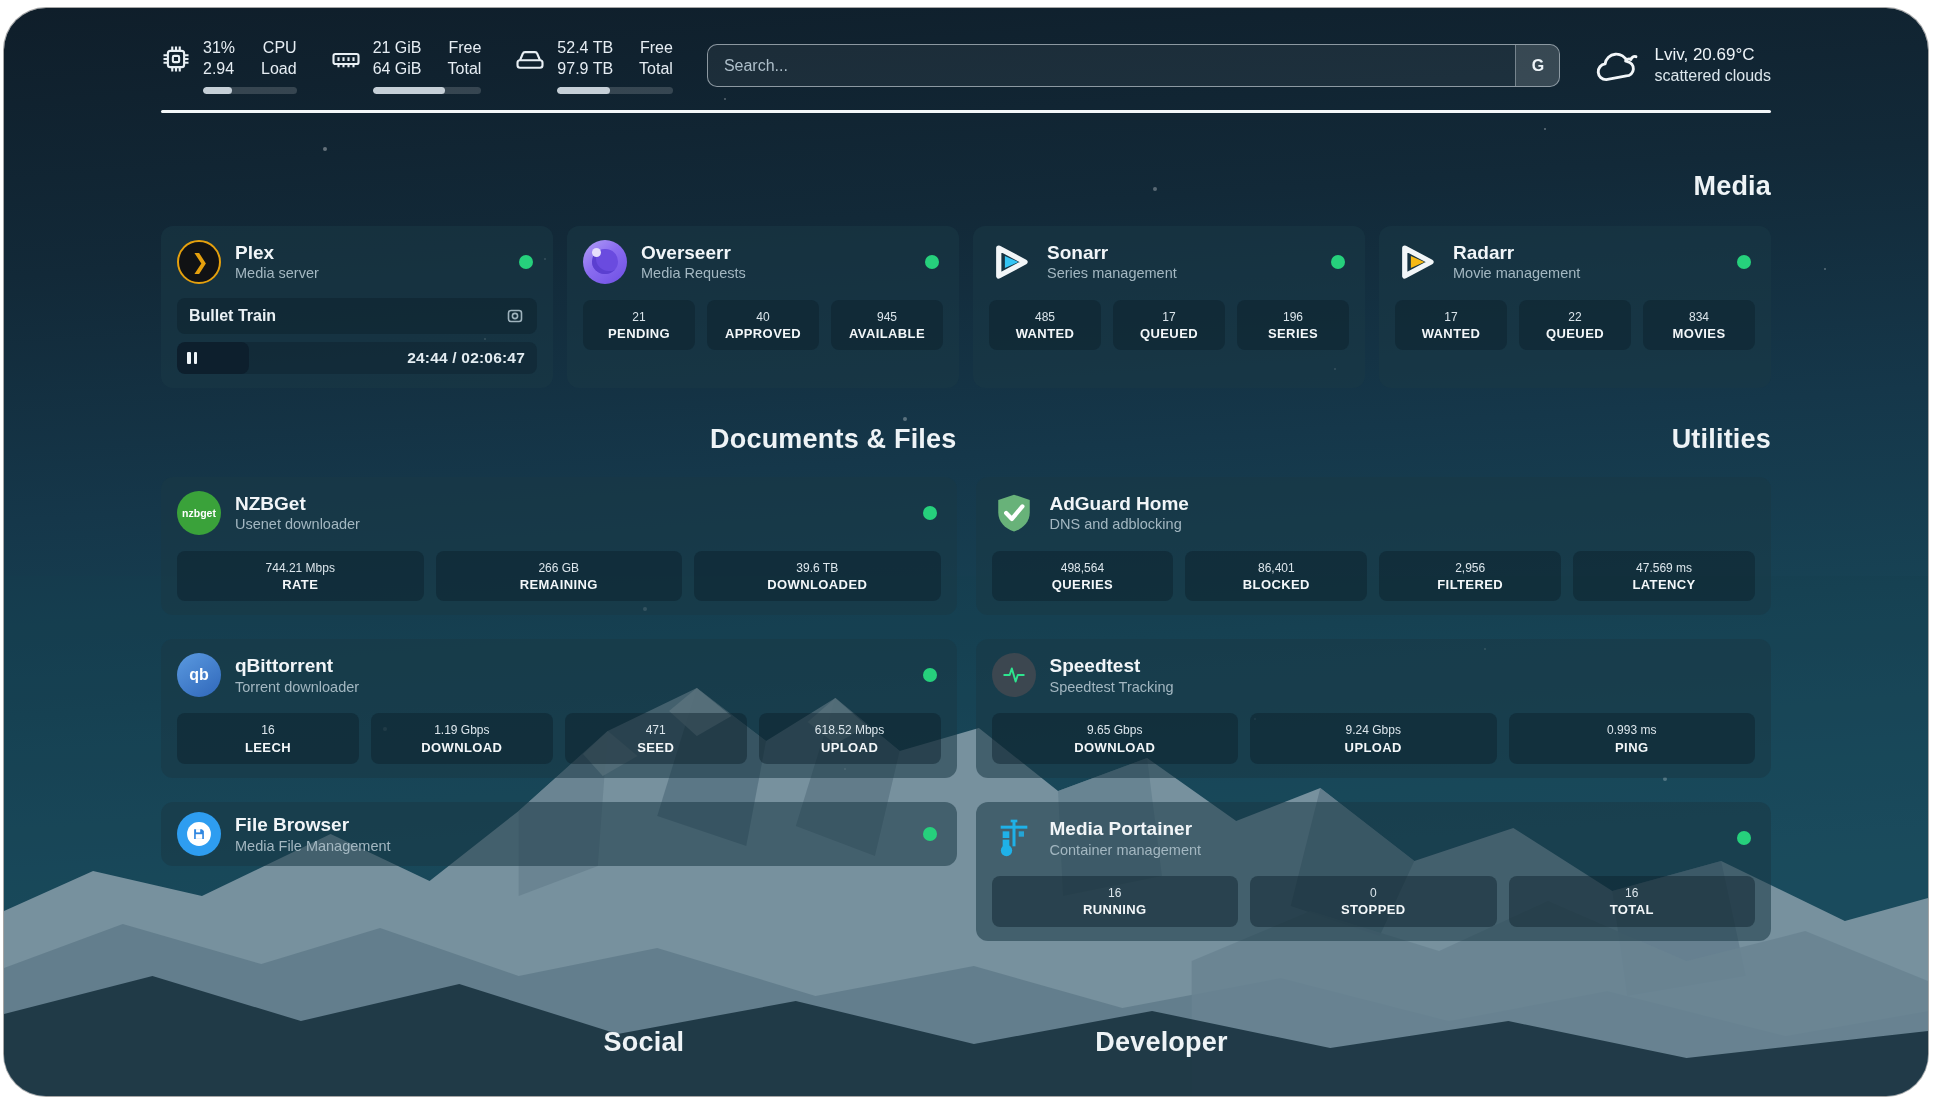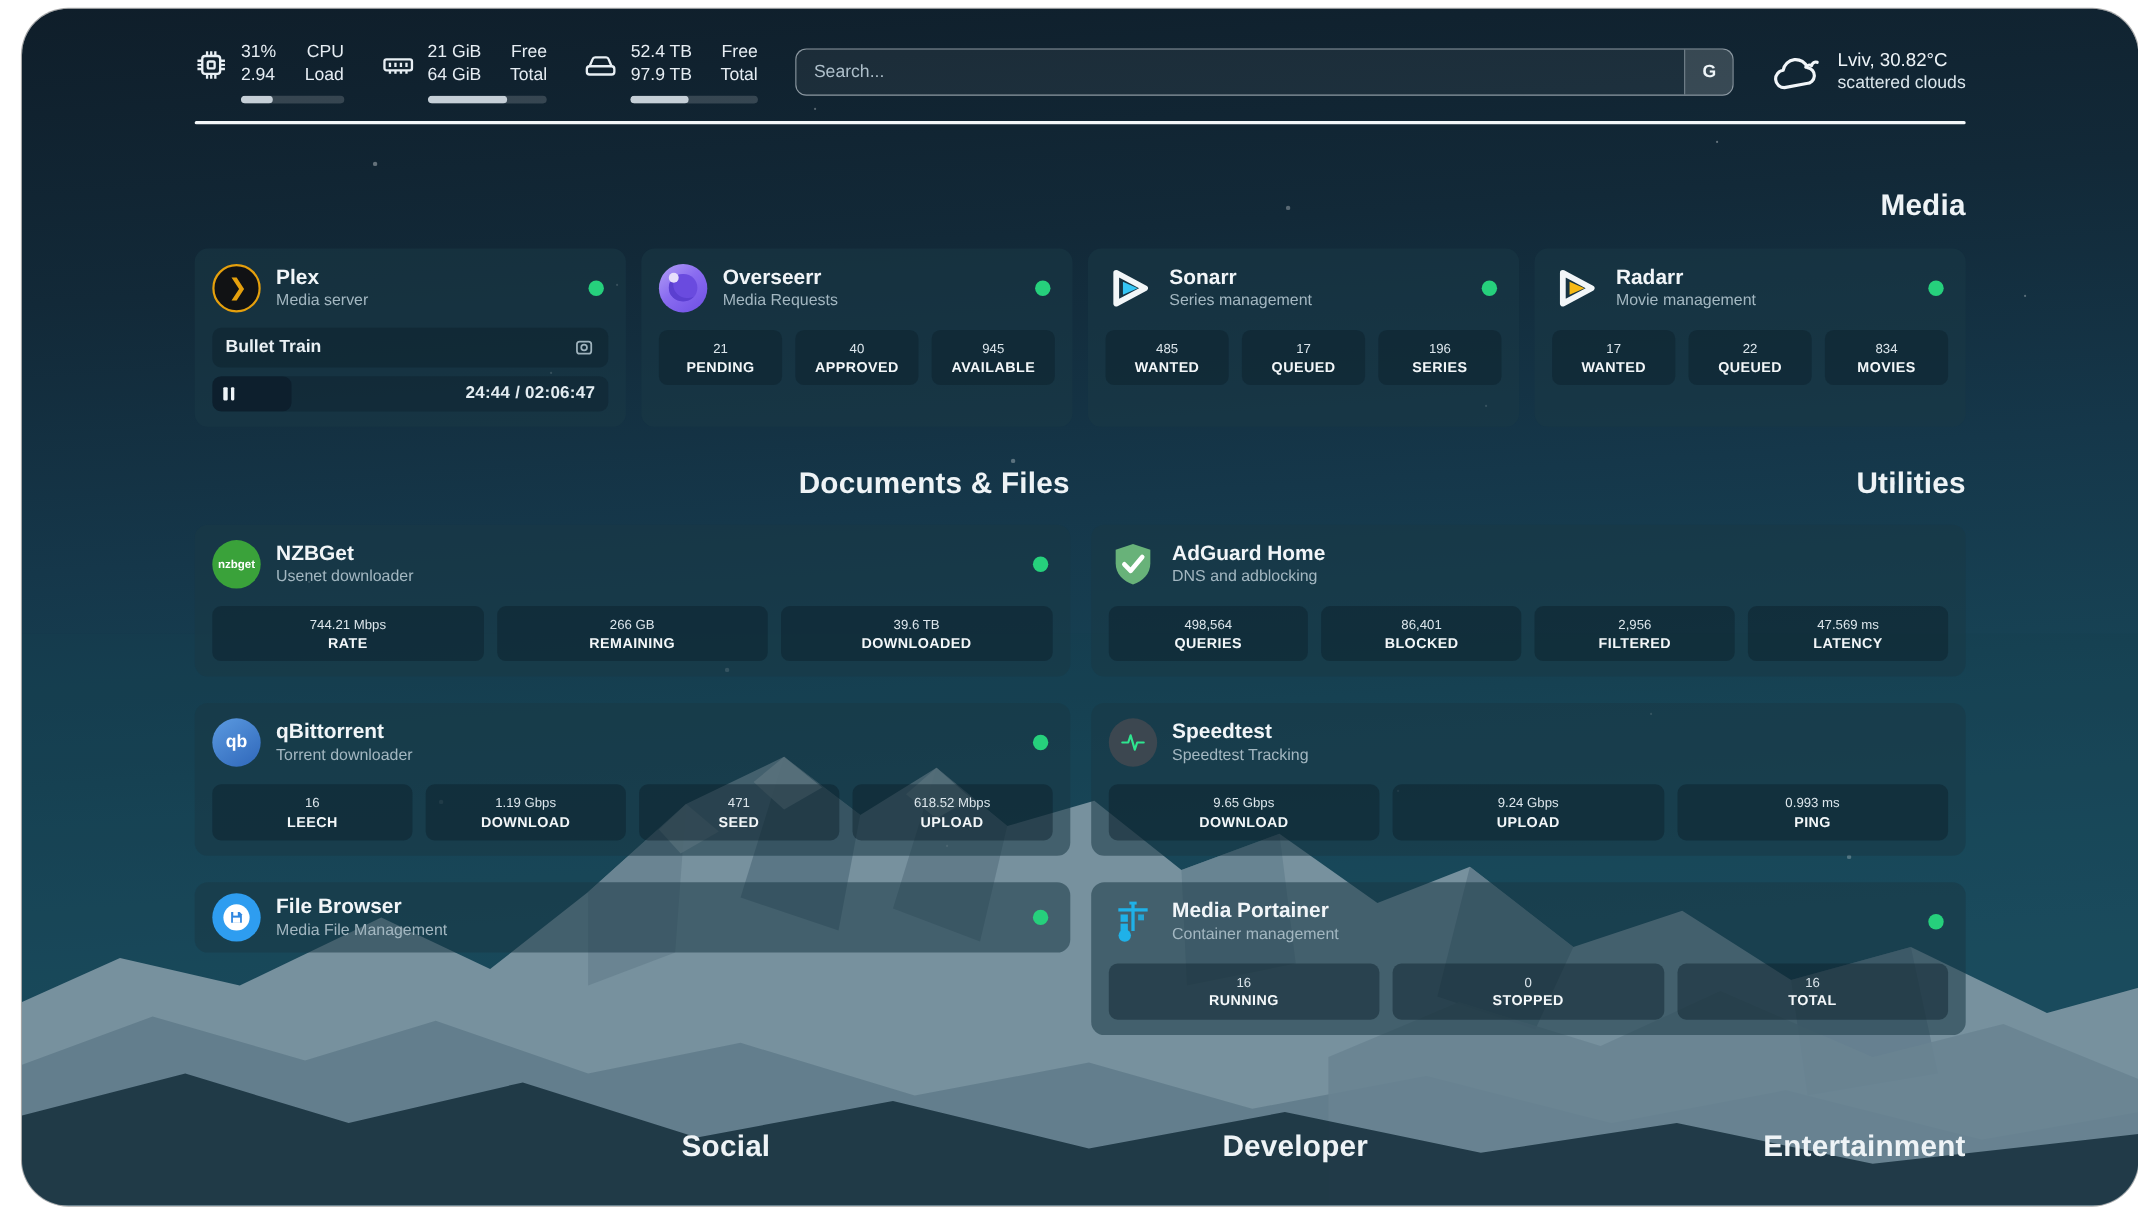--- a/index.html
+++ b/index.html
@@ -1,18 +1,18 @@
 <!DOCTYPE html>
 <html><head>
 <meta charset="utf-8">
 <style>
   * { margin: 0; padding: 0; box-sizing: border-box; }
   html,body { width: 1944px; height: 1104px; background: #ffffff; overflow: hidden;
     font-family: "Liberation Sans", "DejaVu Sans", sans-serif; }
-  .frame { position: absolute; left: 20px; top: 8px; width: 1924px; height: 1088px;
+  .frame { position: absolute; left: 4px; top: 8px; width: 1924px; height: 1088px;
     border-radius: 42px; overflow: hidden;
     background: linear-gradient(176deg, #0f1e2a 0%, #122938 22%, #15374a 42%, #174254 58%, #1a4b5e 72%, #1d5063 82%);
     box-shadow: 0 0 0 1px rgba(0,0,0,.35); }
   .bg-mountains { position: absolute; left: 0; bottom: 0; width: 100%; height: 520px; z-index: 0; }
   .specks { position: absolute; inset: 0; z-index: 0; width: 2px; height: 2px; border-radius: 50%;
     box-shadow: 320px 140px 0 1px rgba(255,255,255,.35), 720px 90px 0 0 rgba(255,255,255,.3),
     1150px 180px 0 1px rgba(255,255,255,.3), 1540px 120px 0 0 rgba(255,255,255,.35),
     480px 330px 0 0 rgba(255,255,255,.3), 900px 410px 0 1px rgba(255,255,255,.3),
     1330px 360px 0 0 rgba(255,255,255,.3), 1700px 430px 0 1px rgba(255,255,255,.3),
     260px 520px 0 0 rgba(255,255,255,.3), 640px 600px 0 1px rgba(255,255,255,.28),
@@ -220,21 +220,21 @@
           <button class="search-btn">G</button>
         </div>
       </div>
 
       <div class="weather">
         <svg class="weather-icon" viewBox="0 0 32 26" fill="none" stroke="currentColor" stroke-width="2" stroke-linejoin="round" stroke-linecap="round">
           <path d="M8.5 22.5a5.5 5.5 0 0 1-.8-10.95 8 8 0 0 1 15.4-1.6 5 5 0 0 1-.6 9.95 Z"></path>
           <path d="M22 9.5c.8-1.2 2.4-1.7 3.7-1 .3-1.6 2-2.6 3.5-2"></path>
         </svg>
         <div class="weather-text">
-          <span class="weather-loc">Lviv, 30.82°C</span>
+          <span class="weather-loc">Lviv, 20.69°C</span>
           <span class="weather-cond">scattered clouds</span>
         </div>
       </div>
     </div>
     <div class="topbar-divider"></div>
 
     <div class="media-section">
       <div class="section-title">Media</div>
       <div class="media-grid">
 
@@ -541,20 +541,16 @@
       <div class="bm-col">
         <div class="section-title">Social</div>
 
       </div>
 
       <div class="bm-col">
         <div class="section-title">Developer</div>
 
       </div>
 
-      <div class="bm-col">
-        <div class="section-title">Entertainment</div>
-
-      </div>
     </div>
 
   </div>
 </div>
 
 </body></html>

